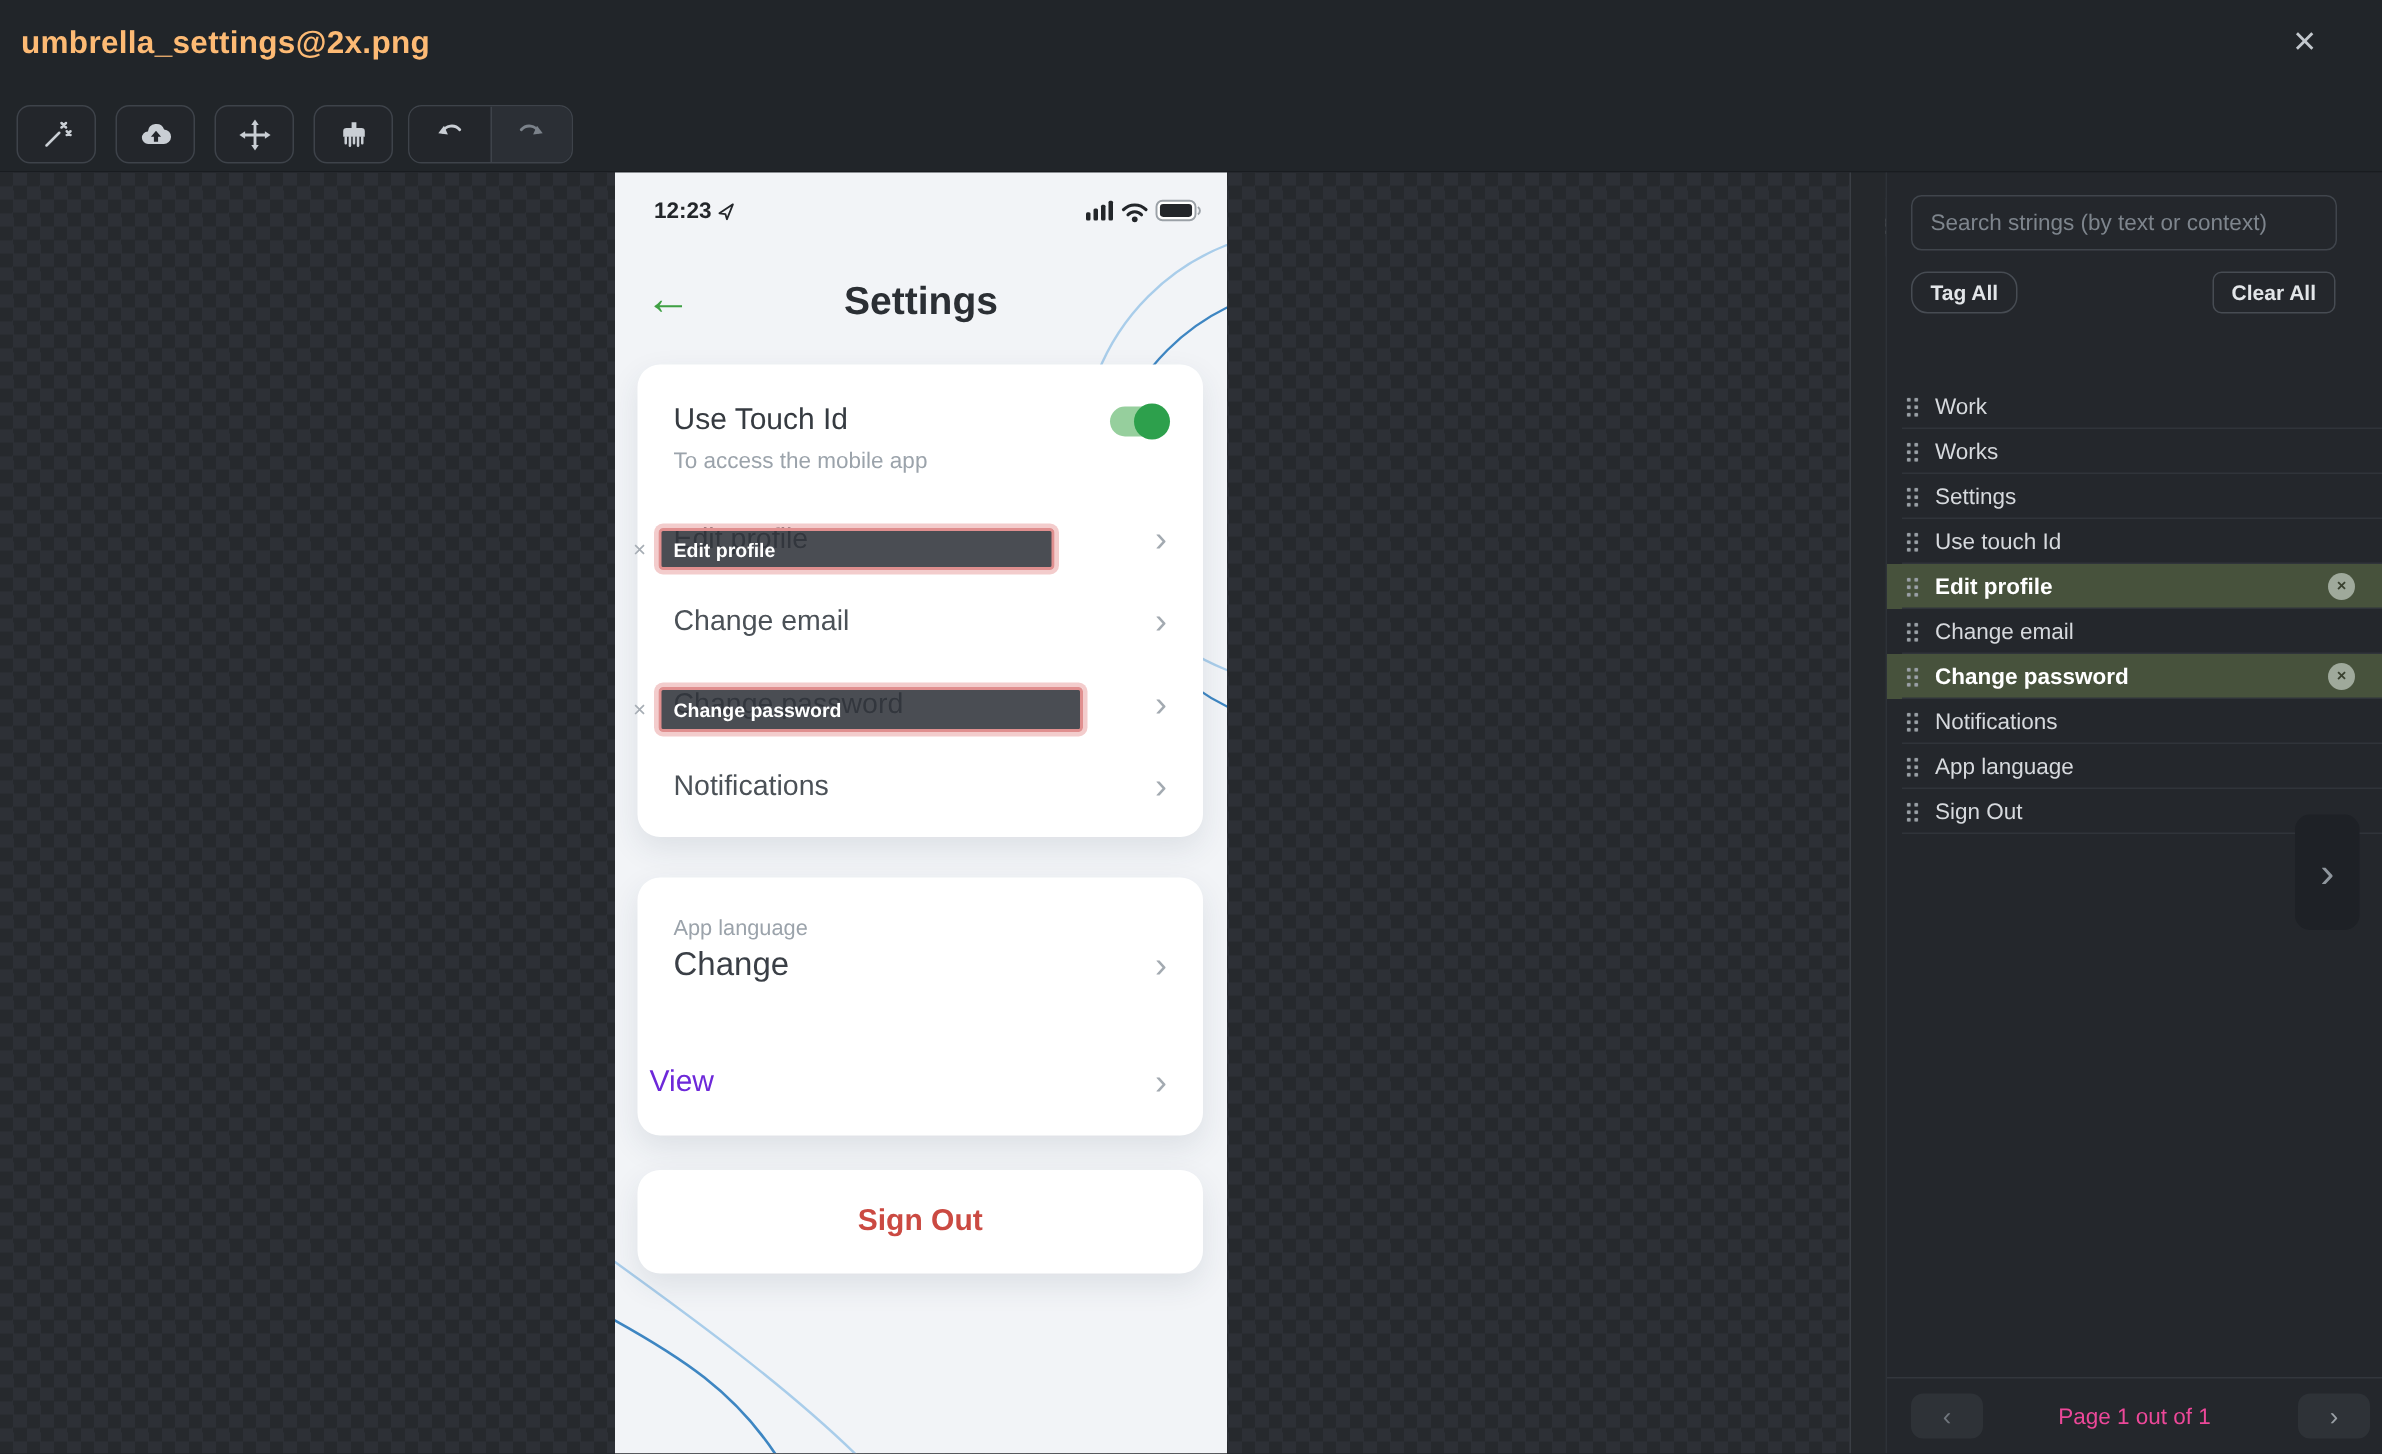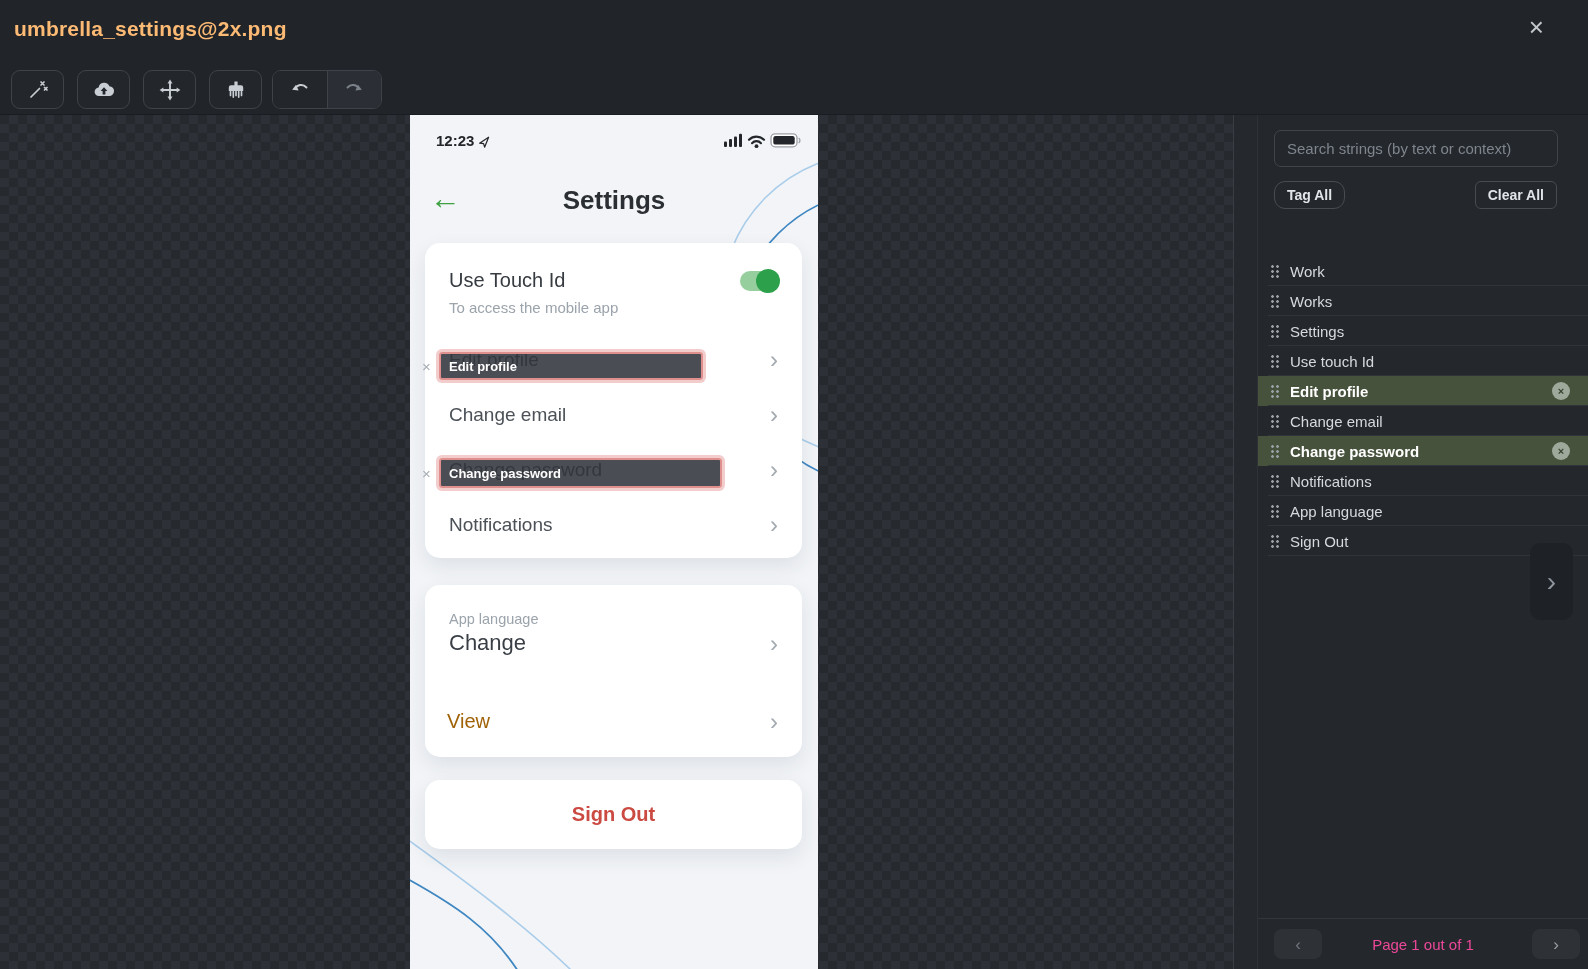--- a/index.html
+++ b/index.html
@@ -74,21 +74,21 @@
                  box-shadow:0 0 0 3px rgba(226,128,128,.40); display:flex; align-items:center; padding-left:8px;
                  color:#ffffff; font-size:13px; font-weight:700; cursor:pointer; }
   .tag-overlay .ovx { position:absolute; left:-19px; color:#a6adb4; font-size:15px; font-weight:400; cursor:pointer; }
   .ov1 { left:14px; top:109px; width:264px; height:28px; }
   .ov2 { left:14px; top:215px; width:283px; height:30px; }
 
   .card2 { top:470px; height:172px; }
   .lang-label { position:absolute; left:24px; top:26px; font-size:14.5px; color:#9ba3ab; }
   .lang-value { position:absolute; left:24px; top:45px; font-size:22px; color:#3a3f46; }
   .chev-lang { position:absolute; right:24px; top:47px; }
-  .view-label { position:absolute; left:22px; top:125px; font-size:20px; color:#a16207; }
+  .view-label { position:absolute; left:8px; top:125px; font-size:20px; color:#6d28d9; }
   .chev-view { position:absolute; right:24px; top:125px; }
 
   .card3 { top:665px; height:69px; display:flex; align-items:center; justify-content:center; cursor:pointer; }
   .signout-label { font-size:20px; font-weight:700; color:#cb4a42; }
 
   
   .sidebar { position:absolute; right:0; top:115px; width:331px; bottom:0; background:#24272c; border-left:1px solid #2e3238; }
   .search-input { position:absolute; left:16px; top:15px; width:284px; height:37px; background:transparent;
                   border:1px solid #40454c; border-radius:7px; color:#d6d9dd; font-size:15px; padding:0 12px;
                   font-family:inherit; }

